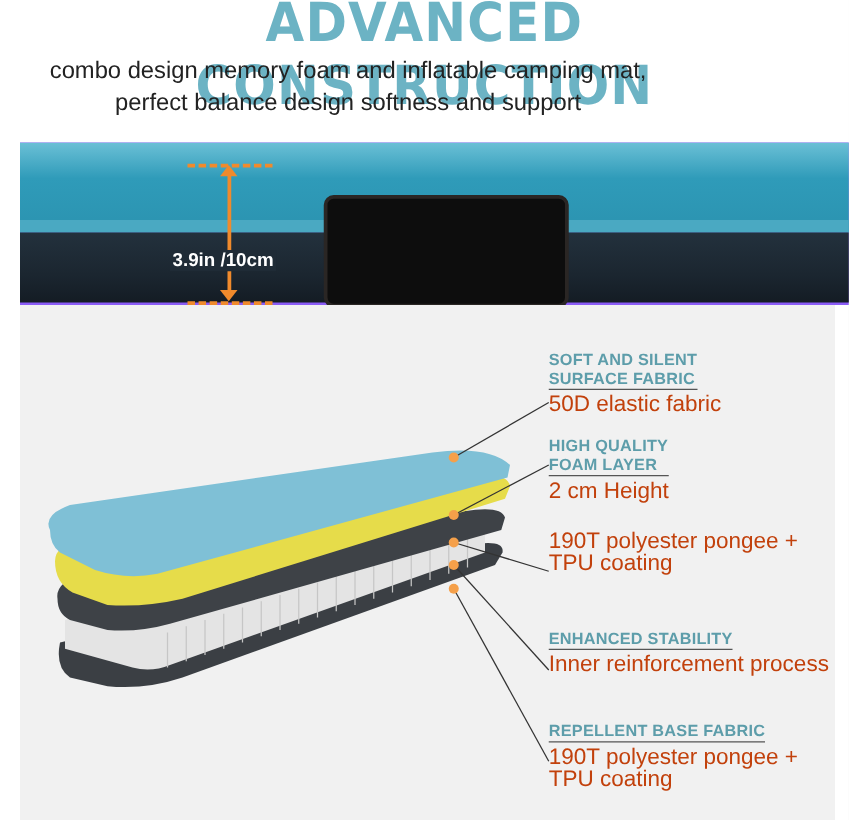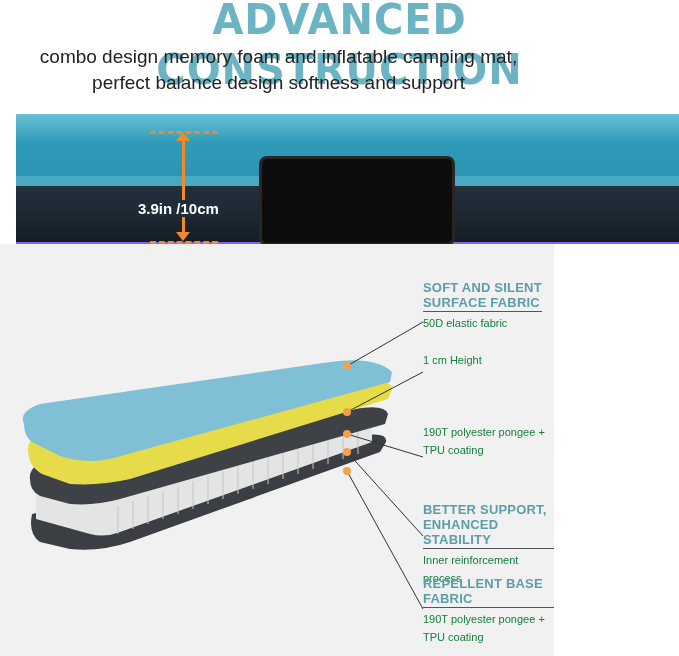--- a/index.html
+++ b/index.html
@@ -10,24 +10,24 @@
   .photo { position:absolute; left:16px; top:114px; width:679px; height:130px; overflow:hidden; background:#8b5cf6; }
   .mat-top { position:absolute; left:0; top:0; width:679px; height:72px; background:linear-gradient(180deg,#6bc0d6 0%,#2f9bb9 40%,#2b93b0 100%); }
   .mat-seam { position:absolute; left:0; top:62px; width:679px; height:10px; background:#4aa9c2; }
   .mat-bottom { position:absolute; left:0; top:72px; width:679px; height:56px; background:linear-gradient(180deg,#23313d 0%,#1b2630 60%,#141c24 100%); }
   .phone { position:absolute; left:243px; top:42px; width:196px; height:90px; background:#0d0d0d; border:3px solid #2a2624; border-radius:8px; }
   .dash { position:absolute; left:134px; width:68px; height:0; border-top:3px dashed #f08a2c; }
   .vline { position:absolute; left:166px; top:22px; width:3px; height:100px; background:#f08a2c; }
   .arrow-up { position:absolute; left:160px; top:18px; width:0; height:0; border-left:7px solid transparent; border-right:7px solid transparent; border-bottom:9px solid #f08a2c; }
   .arrow-down { position:absolute; left:160px; top:118px; width:0; height:0; border-left:7px solid transparent; border-right:7px solid transparent; border-top:9px solid #f08a2c; }
   .dim-label { position:absolute; left:120px; top:86px; padding:0 2px; background:#1f2b36; color:#fff; font-weight:bold; font-size:15px; }
-  .lower { position:absolute; left:0; top:244px; width:554px; height:412px; background:#f1f1f1; }
+  .lower { position:absolute; left:16px; top:244px; width:652px; height:412px; background:#f1f1f1; }
   .feat { position:absolute; left:423px; }
   .feat-title { color:#5d9daa; font-weight:bold; font-size:13px; line-height:15px; letter-spacing:0.2px; display:inline-block; padding-bottom:1px; border-bottom:1px solid #555; }
-  .feat-desc { color:#15803d; font-size:11px; line-height:18px; margin-top:2px; }
+  .feat-desc { color:#c2410c; font-size:18px; line-height:18px; margin-top:2px; }
   svg.diagram { position:absolute; left:0; top:0; }
 </style>
 </head>
 <body>
 
 <div class="header">
   <div class="title">ADVANCED CONSTRUCTION</div>
   <div class="subtitle">
     <div>combo design memory foam and inflatable camping mat,</div>
     <div>perfect balance design softness and support</div>
@@ -93,26 +93,27 @@
         <circle cx="347" cy="208" r="4"></circle>
       <circle cx="347" cy="227" r="4"></circle>
     </g>
   </svg>
 
   <div class="feat" style="top:36px;">
     <div class="feat-title"><div>SOFT AND SILENT</div><div>SURFACE FABRIC</div></div>
     <div class="feat-desc">50D elastic fabric</div>
   </div>
   <div class="feat" style="top:105px;">
-    <div class="feat-desc">1 cm Height</div>
+    <div class="feat-title"><div>HIGH QUALITY</div><div>FOAM LAYER</div></div>
+    <div class="feat-desc">2 cm Height</div>
   </div>
   <div class="feat" style="top:177px;">
     <div class="feat-desc">190T polyester pongee + TPU coating</div>
   </div>
   <div class="feat" style="top:258px;">
-    <div class="feat-title"><div>BETTER SUPPORT,</div><div>ENHANCED STABILITY</div></div>
+    <div class="feat-title"><div>ENHANCED STABILITY</div></div>
     <div class="feat-desc">Inner reinforcement process</div>
   </div>
   <div class="feat" style="top:332px;">
     <div class="feat-title"><div>REPELLENT BASE FABRIC</div></div>
     <div class="feat-desc">190T polyester pongee + TPU coating</div>
   </div>
 </div>
 
 </body></html>

